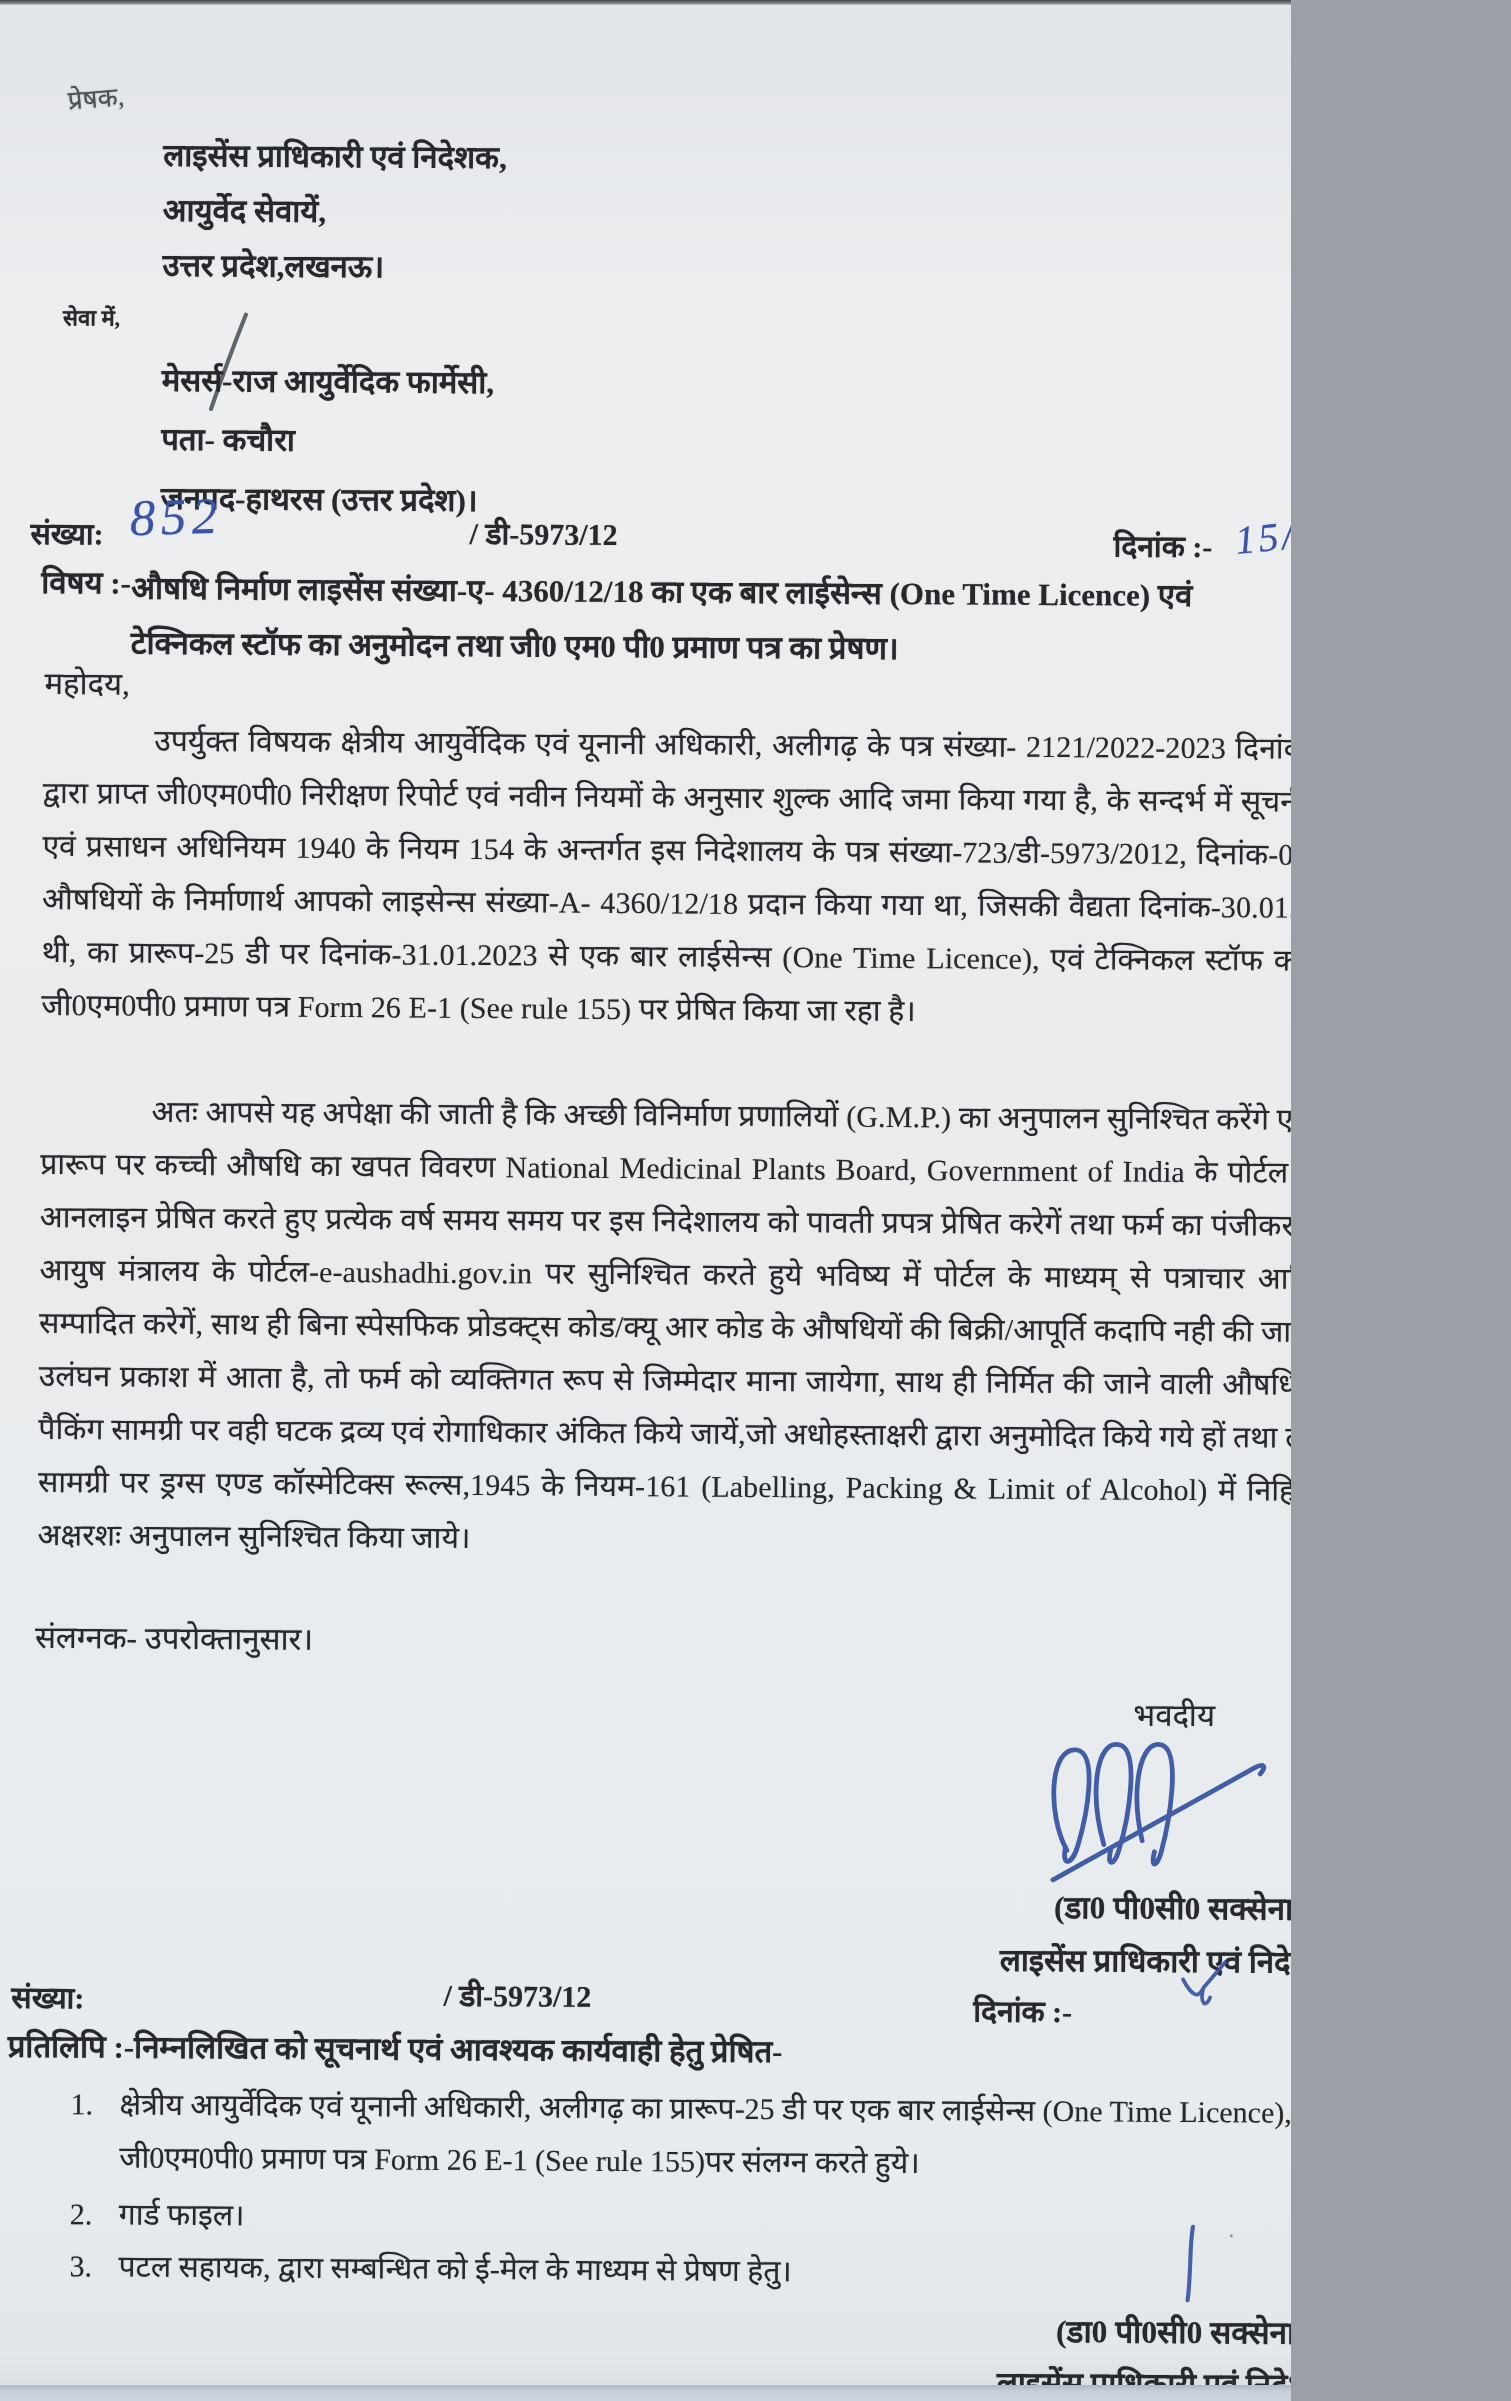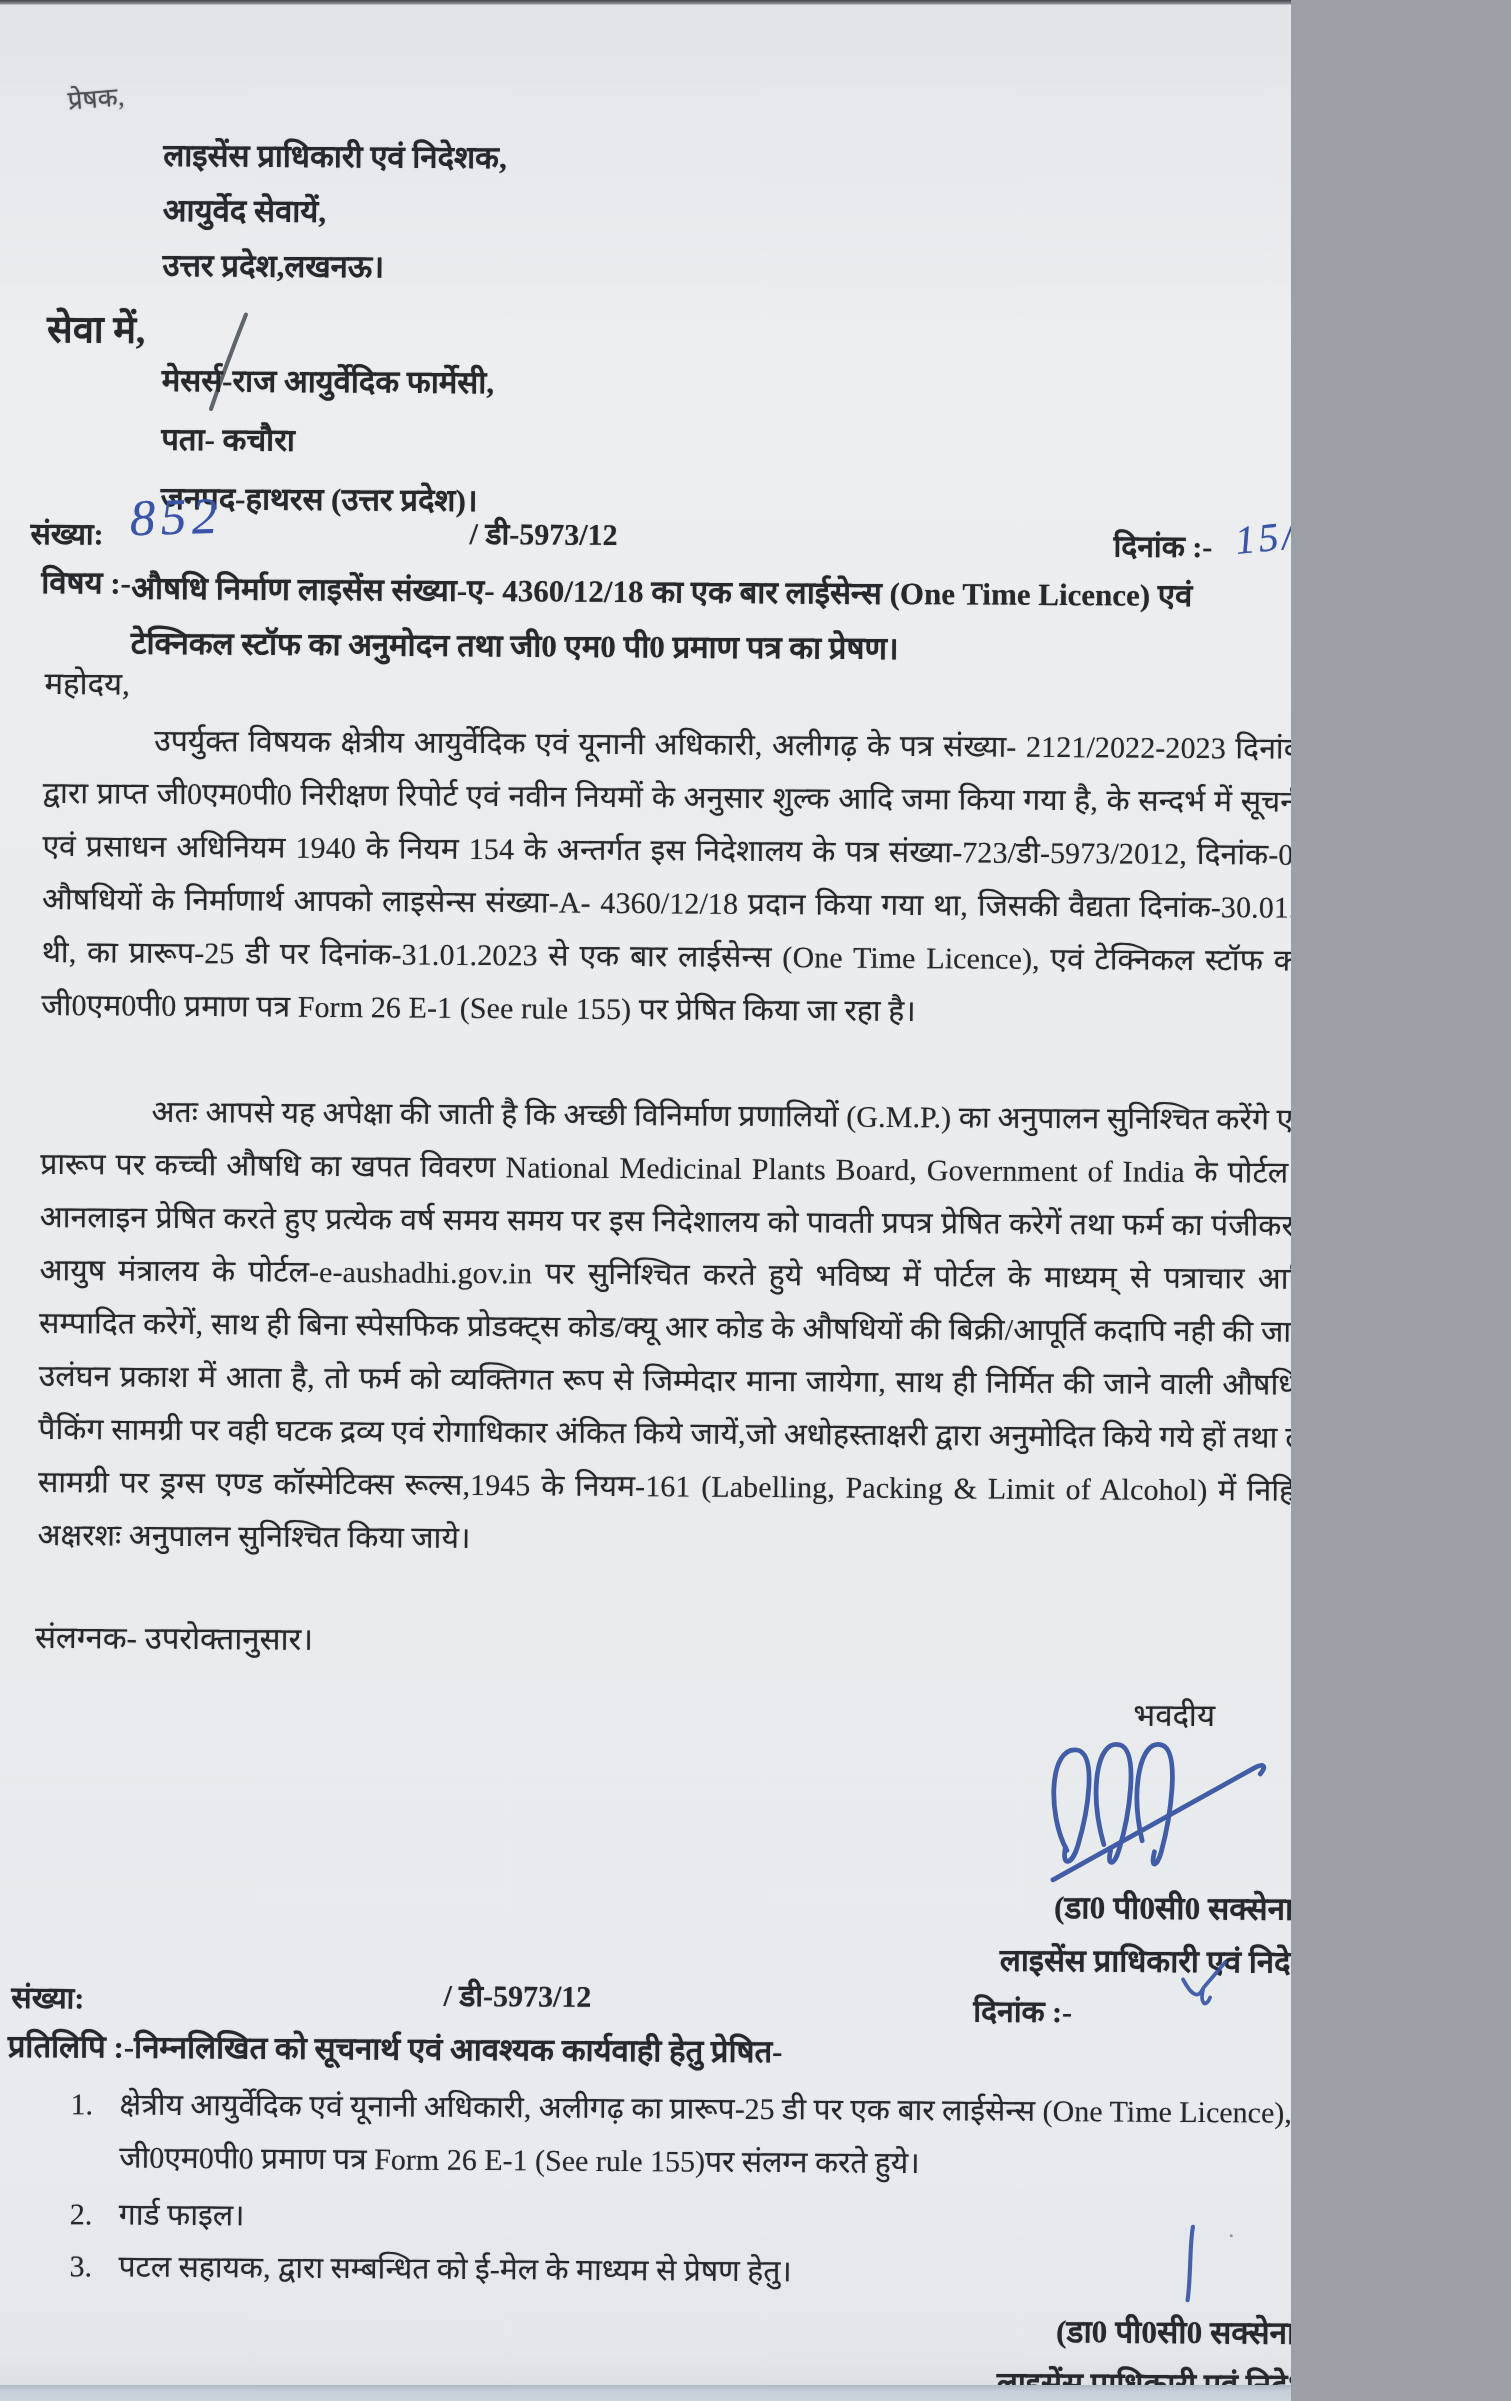--- a/index.html
+++ b/index.html
@@ -43,21 +43,21 @@
     <div class="t reg" style="left:1302px;top:47px;">पंजीकृत</div>
 
     <div class="t preshak" style="left:60px;top:79px;">प्रेषक,</div>
 
     <div class="t addr" style="left:156px;top:127px;">
       <div>लाइसेंस प्राधिकारी एवं निदेशक,</div>
       <div>आयुर्वेद सेवायें,</div>
       <div>उत्तर प्रदेश,लखनऊ।</div>
     </div>
 
-    <div class="t b" style="left:41px;top:301px;font-size:38px;">सेवा में,</div>
+    <div class="t b" style="left:57px;top:301px;font-size:22px;">सेवा में,</div>
 
     <svg style="left:200px;top:309px;" width="48" height="103" viewBox="0 0 70 150">
       <path d="M58 6 C 44 42, 24 96, 8 144" stroke="#474c55" stroke-width="6" fill="none" stroke-linecap="round" opacity=".85"></path>
     </svg>
 
     <div class="t addr recip" style="left:156px;top:350px;">
       <div>मेसर्स-राज आयुर्वेदिक फार्मेसी,</div>
       <div>पता-  कचौरा</div>
       <div>जनपद-हाथरस (उत्तर प्रदेश)।</div>
     </div>

